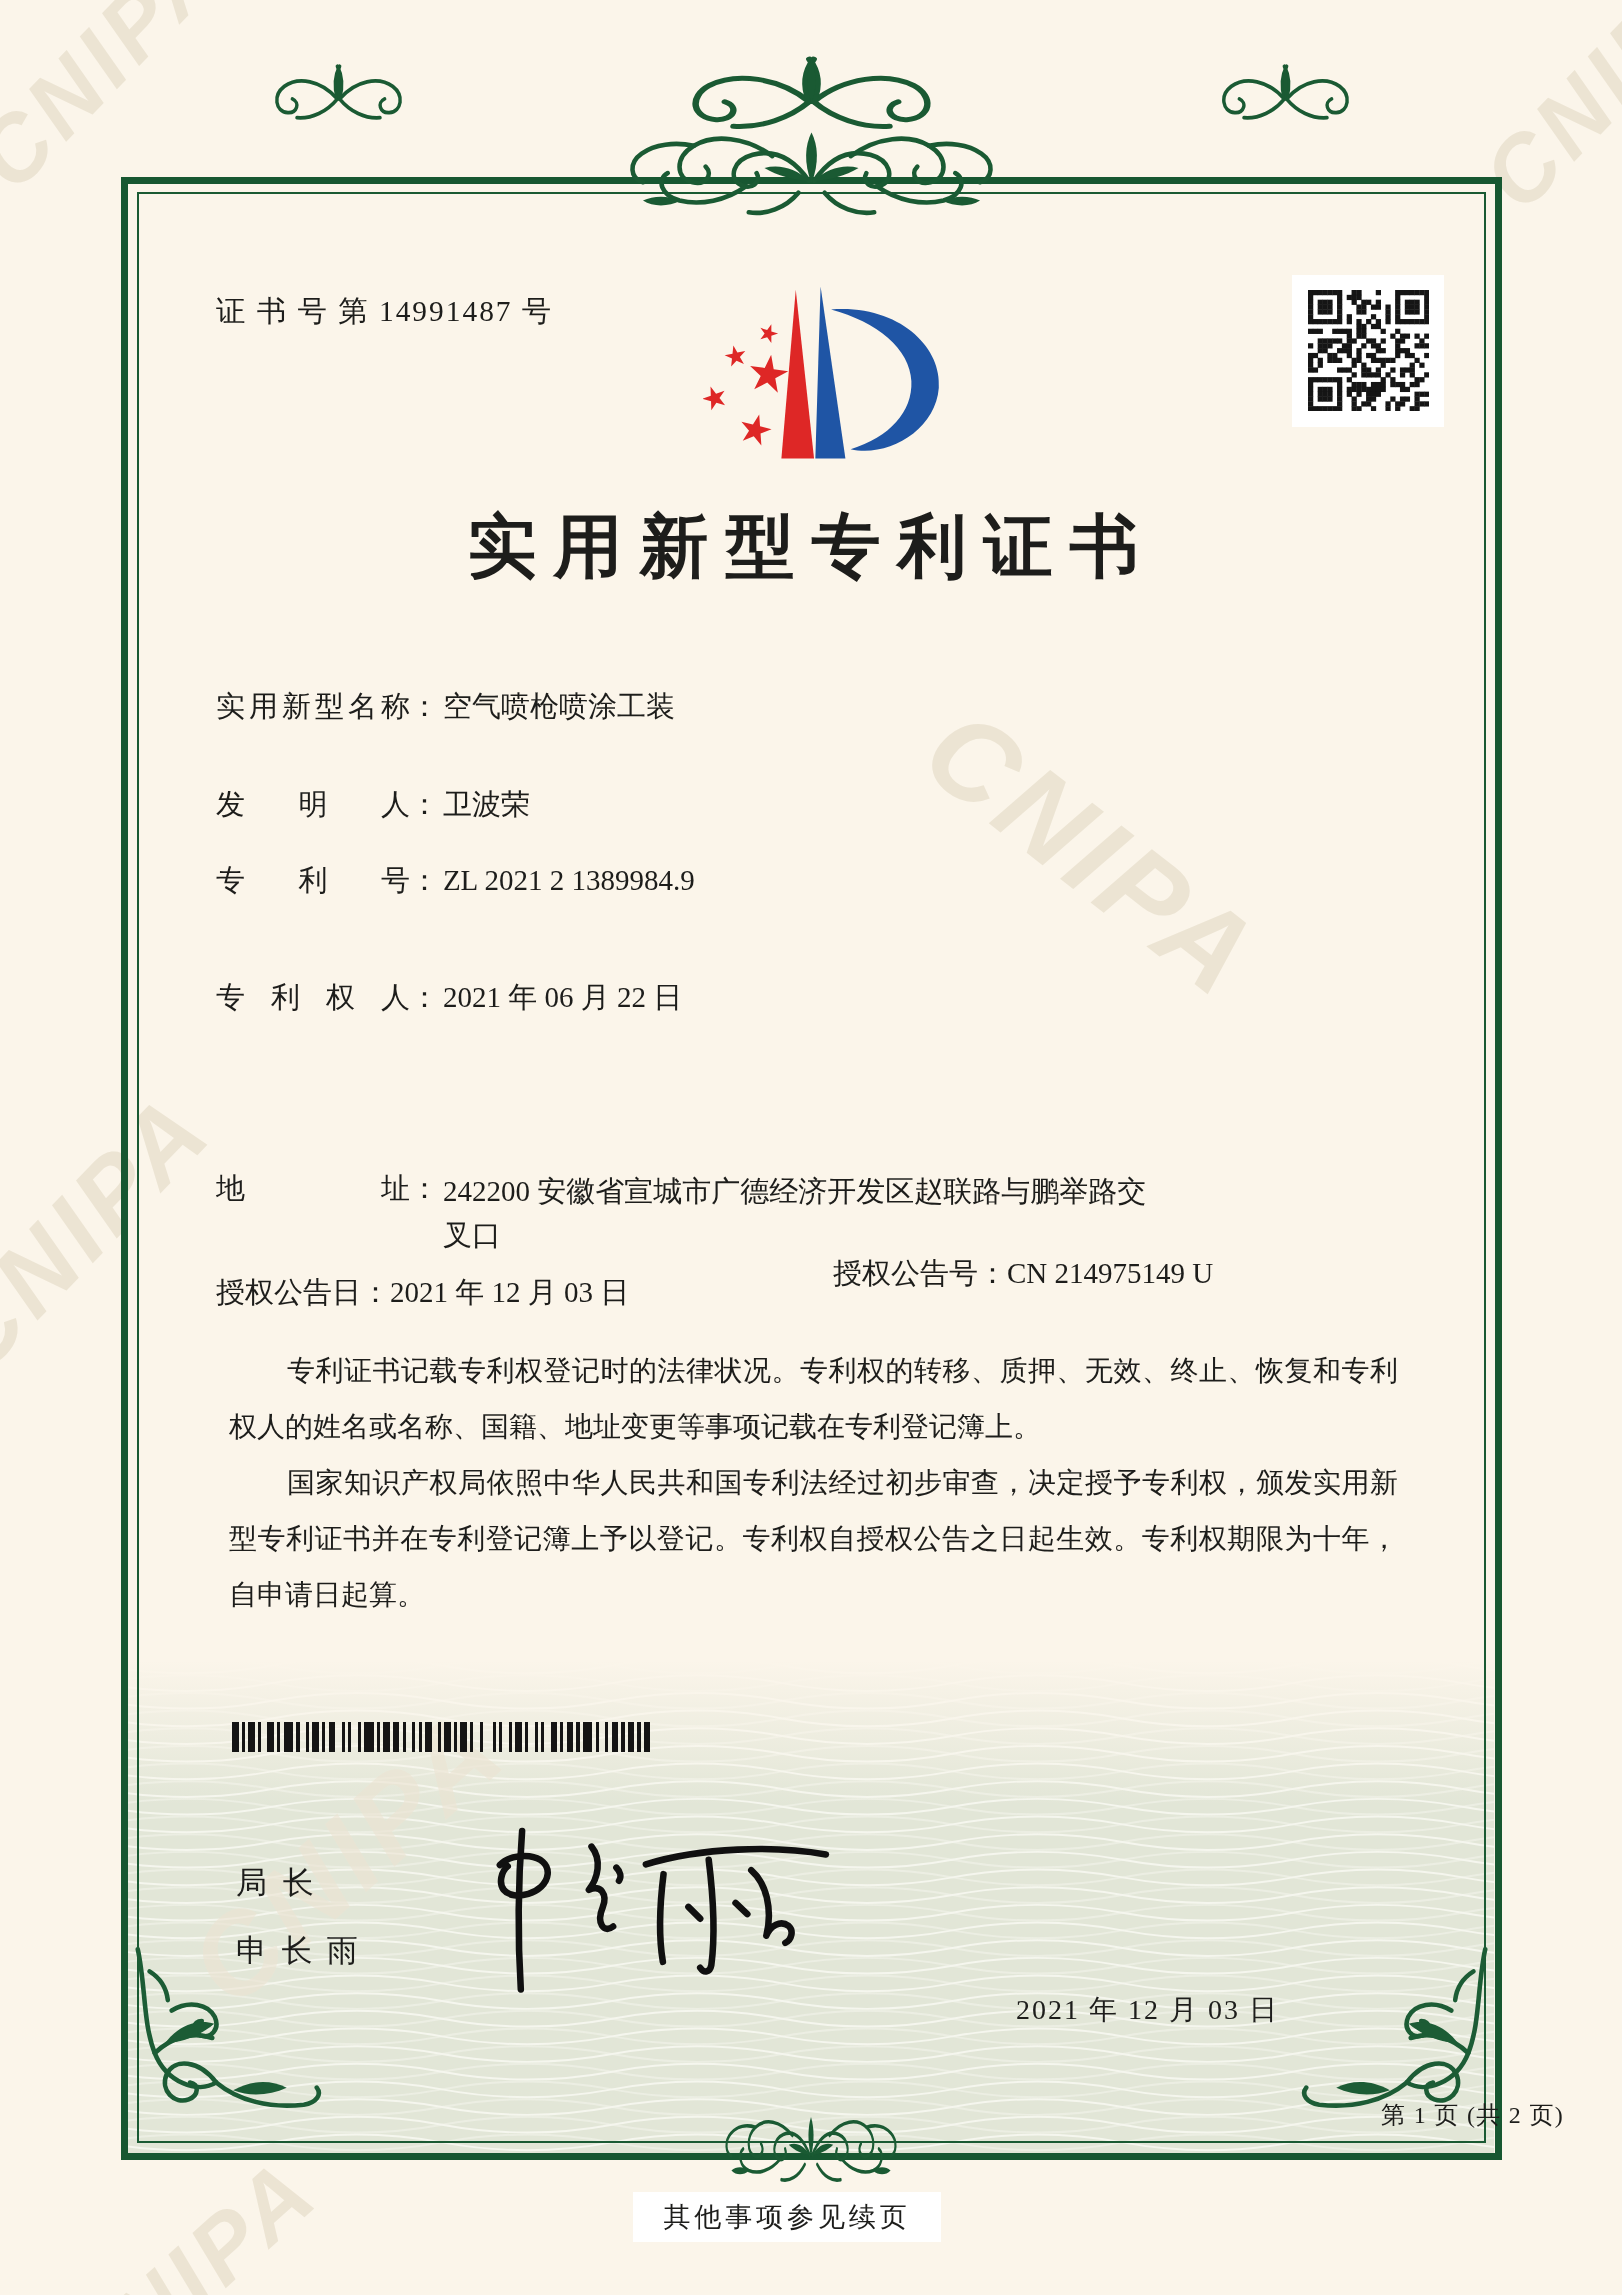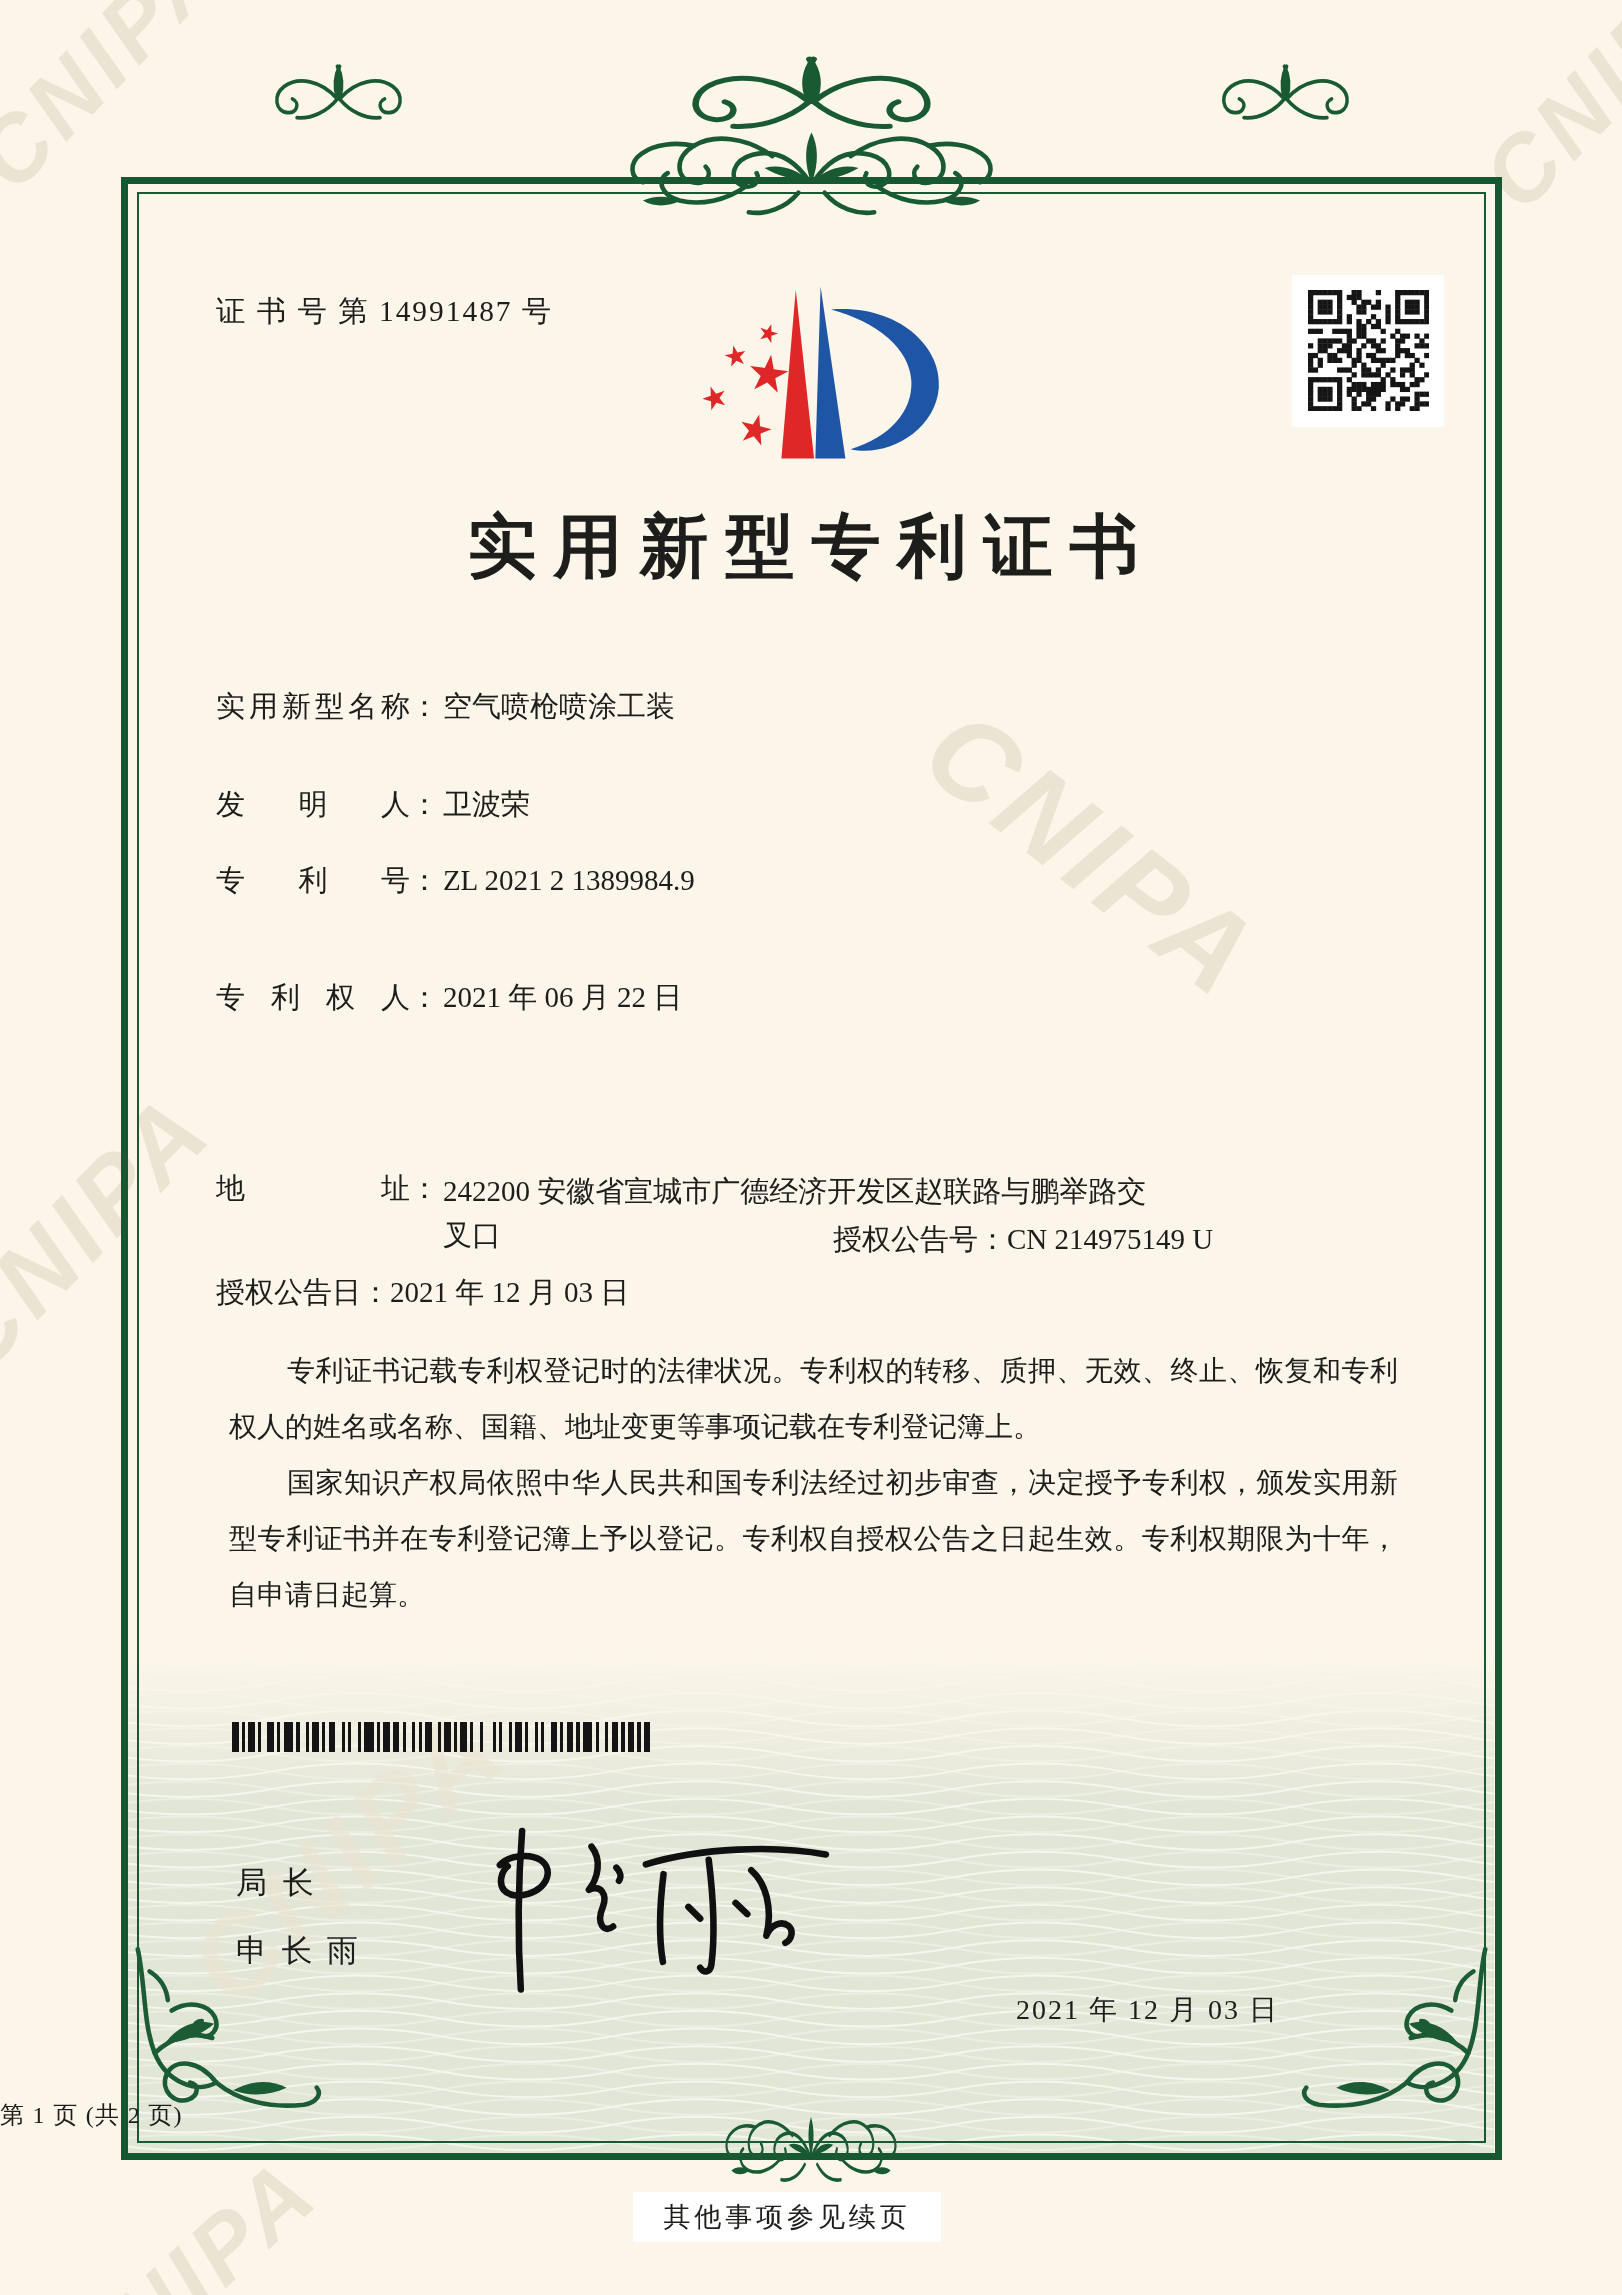--- a/index.html
+++ b/index.html
@@ -55,21 +55,21 @@
 
   
   #barcode{left:232px;top:1722px;width:422px;height:30px;font-size:0;z-index:4;white-space:nowrap;}
 
   
   #signer-title{left:236px;top:1862px;font-size:31px;letter-spacing:15.7px;z-index:4;}
   #signer-name{left:236px;top:1930px;font-size:31px;letter-spacing:14.4px;z-index:4;}
   #signature{left:492px;top:1827px;z-index:4;}
   #issue-date{left:1016px;top:1991px;font-size:28px;letter-spacing:2px;z-index:4;}
 
-  #pageinfo{left:0;top:2099px;width:1564px;text-align:left;font-size:24px;
+  #pageinfo{left:0;top:2099px;width:1564px;text-align:right;font-size:24px;
             letter-spacing:1.3px;z-index:4;}
   #footnote{left:633px;top:2192px;width:308px;height:50px;background:#ffffff;
             text-align:center;font-size:27px;line-height:50px;letter-spacing:3.9px;z-index:4;}
 </style>
 </head>
 <body>
 
 <div id="page">
 
   <svg width="0" height="0" style="position:absolute" aria-hidden="true">
@@ -548,21 +548,21 @@
   <div class="abs frow" style="top:978px">
     <span class="f-label">专利权人</span><span>：</span><span class="f-value">2021 年 06 月 22 日</span>
   </div>
   <div class="abs frow" style="top:1169px">
     <span class="f-label">地址</span><span>：</span><span class="f-value addrv"><span>242200 安徽省宣城市广德经济开发区赵联路与鹏举路交</span><br><span>叉口</span></span>
   </div>
 
   <div class="abs authrow" style="left:216px;top:1273px">
     <span>授权公告日</span><span>：</span><span>2021 年 12 月 03 日</span>
   </div>
-  <div class="abs authrow" style="left:833px;top:1220px">
+  <div class="abs authrow" style="left:833px;top:1254px">
     <span>授权公告号</span><span>：</span><span>CN 214975149 U</span>
   </div>
 
   <div class="abs" id="bodytext">
     <p>专利证书记载专利权登记时的法律状况。专利权的转移、质押、无效、终止、恢复和专利权人的姓名或名称、国籍、地址变更等事项记载在专利登记簿上。</p>
     <p>国家知识产权局依照中华人民共和国专利法经过初步审查，决定授予专利权，颁发实用新型专利证书并在专利登记簿上予以登记。专利权自授权公告之日起生效。专利权期限为十年，自申请日起算。</p>
   </div>
 
   <div class="abs" id="barcode"><span style="display: inline-block; height: 30px; width: 6.5px; background: rgb(20, 20, 20);"></span><span style="display: inline-block; height: 30px; width: 3.2px; background: transparent;"></span><span style="display: inline-block; height: 30px; width: 3.2px; background: rgb(20, 20, 20);"></span><span style="display: inline-block; height: 30px; width: 3.2px; background: transparent;"></span><span style="display: inline-block; height: 30px; width: 6.5px; background: rgb(20, 20, 20);"></span><span style="display: inline-block; height: 30px; width: 3.2px; background: transparent;"></span><span style="display: inline-block; height: 30px; width: 3.2px; background: rgb(20, 20, 20);"></span><span style="display: inline-block; height: 30px; width: 6.5px; background: transparent;"></span><span style="display: inline-block; height: 30px; width: 6.5px; background: rgb(20, 20, 20);"></span><span style="display: inline-block; height: 30px; width: 3.2px; background: transparent;"></span><span style="display: inline-block; height: 30px; width: 3.2px; background: rgb(20, 20, 20);"></span><span style="display: inline-block; height: 30px; width: 3.2px; background: transparent;"></span><span style="display: inline-block; height: 30px; width: 9.7px; background: rgb(20, 20, 20);"></span><span style="display: inline-block; height: 30px; width: 3.2px; background: transparent;"></span><span style="display: inline-block; height: 30px; width: 3.2px; background: rgb(20, 20, 20);"></span><span style="display: inline-block; height: 30px; width: 6.5px; background: transparent;"></span><span style="display: inline-block; height: 30px; width: 3.2px; background: rgb(20, 20, 20);"></span><span style="display: inline-block; height: 30px; width: 3.2px; background: transparent;"></span><span style="display: inline-block; height: 30px; width: 6.5px; background: rgb(20, 20, 20);"></span><span style="display: inline-block; height: 30px; width: 3.2px; background: transparent;"></span><span style="display: inline-block; height: 30px; width: 3.2px; background: rgb(20, 20, 20);"></span><span style="display: inline-block; height: 30px; width: 3.2px; background: transparent;"></span><span style="display: inline-block; height: 30px; width: 6.5px; background: rgb(20, 20, 20);"></span><span style="display: inline-block; height: 30px; width: 6.5px; background: transparent;"></span><span style="display: inline-block; height: 30px; width: 3.2px; background: rgb(20, 20, 20);"></span><span style="display: inline-block; height: 30px; width: 3.2px; background: transparent;"></span><span style="display: inline-block; height: 30px; width: 3.2px; background: rgb(20, 20, 20);"></span><span style="display: inline-block; height: 30px; width: 6.5px; background: transparent;"></span><span style="display: inline-block; height: 30px; width: 3.2px; background: rgb(20, 20, 20);"></span><span style="display: inline-block; height: 30px; width: 3.2px; background: transparent;"></span><span style="display: inline-block; height: 30px; width: 9.7px; background: rgb(20, 20, 20);"></span><span style="display: inline-block; height: 30px; width: 3.2px; background: transparent;"></span><span style="display: inline-block; height: 30px; width: 3.2px; background: rgb(20, 20, 20);"></span><span style="display: inline-block; height: 30px; width: 3.2px; background: transparent;"></span><span style="display: inline-block; height: 30px; width: 6.5px; background: rgb(20, 20, 20);"></span><span style="display: inline-block; height: 30px; width: 3.2px; background: transparent;"></span><span style="display: inline-block; height: 30px; width: 6.5px; background: rgb(20, 20, 20);"></span><span style="display: inline-block; height: 30px; width: 3.2px; background: transparent;"></span><span style="display: inline-block; height: 30px; width: 3.2px; background: rgb(20, 20, 20);"></span><span style="display: inline-block; height: 30px; width: 6.5px; background: transparent;"></span><span style="display: inline-block; height: 30px; width: 3.2px; background: rgb(20, 20, 20);"></span><span style="display: inline-block; height: 30px; width: 3.2px; background: transparent;"></span><span style="display: inline-block; height: 30px; width: 3.2px; background: rgb(20, 20, 20);"></span><span style="display: inline-block; height: 30px; width: 3.2px; background: transparent;"></span><span style="display: inline-block; height: 30px; width: 6.5px; background: rgb(20, 20, 20);"></span><span style="display: inline-block; height: 30px; width: 6.5px; background: transparent;"></span><span style="display: inline-block; height: 30px; width: 3.2px; background: rgb(20, 20, 20);"></span><span style="display: inline-block; height: 30px; width: 3.2px; background: transparent;"></span><span style="display: inline-block; height: 30px; width: 6.5px; background: rgb(20, 20, 20);"></span><span style="display: inline-block; height: 30px; width: 3.2px; background: transparent;"></span><span style="display: inline-block; height: 30px; width: 3.2px; background: rgb(20, 20, 20);"></span><span style="display: inline-block; height: 30px; width: 3.2px; background: transparent;"></span><span style="display: inline-block; height: 30px; width: 6.5px; background: rgb(20, 20, 20);"></span><span style="display: inline-block; height: 30px; width: 3.2px; background: transparent;"></span><span style="display: inline-block; height: 30px; width: 3.2px; background: rgb(20, 20, 20);"></span><span style="display: inline-block; height: 30px; width: 6.5px; background: transparent;"></span><span style="display: inline-block; height: 30px; width: 3.2px; background: rgb(20, 20, 20);"></span><span style="display: inline-block; height: 30px; width: 9.7px; background: transparent;"></span><span style="display: inline-block; height: 30px; width: 3.2px; background: rgb(20, 20, 20);"></span><span style="display: inline-block; height: 30px; width: 3.2px; background: transparent;"></span><span style="display: inline-block; height: 30px; width: 3.2px; background: rgb(20, 20, 20);"></span><span style="display: inline-block; height: 30px; width: 6.5px; background: transparent;"></span><span style="display: inline-block; height: 30px; width: 3.2px; background: rgb(20, 20, 20);"></span><span style="display: inline-block; height: 30px; width: 3.2px; background: transparent;"></span><span style="display: inline-block; height: 30px; width: 6.5px; background: rgb(20, 20, 20);"></span><span style="display: inline-block; height: 30px; width: 3.2px; background: transparent;"></span><span style="display: inline-block; height: 30px; width: 3.2px; background: rgb(20, 20, 20);"></span><span style="display: inline-block; height: 30px; width: 6.5px; background: transparent;"></span><span style="display: inline-block; height: 30px; width: 3.2px; background: rgb(20, 20, 20);"></span><span style="display: inline-block; height: 30px; width: 3.2px; background: transparent;"></span><span style="display: inline-block; height: 30px; width: 3.2px; background: rgb(20, 20, 20);"></span><span style="display: inline-block; height: 30px; width: 6.5px; background: transparent;"></span><span style="display: inline-block; height: 30px; width: 6.5px; background: rgb(20, 20, 20);"></span><span style="display: inline-block; height: 30px; width: 3.2px; background: transparent;"></span><span style="display: inline-block; height: 30px; width: 3.2px; background: rgb(20, 20, 20);"></span><span style="display: inline-block; height: 30px; width: 3.2px; background: transparent;"></span><span style="display: inline-block; height: 30px; width: 6.5px; background: rgb(20, 20, 20);"></span><span style="display: inline-block; height: 30px; width: 3.2px; background: transparent;"></span><span style="display: inline-block; height: 30px; width: 3.2px; background: rgb(20, 20, 20);"></span><span style="display: inline-block; height: 30px; width: 3.2px; background: transparent;"></span><span style="display: inline-block; height: 30px; width: 9.7px; background: rgb(20, 20, 20);"></span><span style="display: inline-block; height: 30px; width: 3.2px; background: transparent;"></span><span style="display: inline-block; height: 30px; width: 3.2px; background: rgb(20, 20, 20);"></span><span style="display: inline-block; height: 30px; width: 6.5px; background: transparent;"></span><span style="display: inline-block; height: 30px; width: 3.2px; background: rgb(20, 20, 20);"></span><span style="display: inline-block; height: 30px; width: 3.2px; background: transparent;"></span><span style="display: inline-block; height: 30px; width: 6.5px; background: rgb(20, 20, 20);"></span><span style="display: inline-block; height: 30px; width: 3.2px; background: transparent;"></span><span style="display: inline-block; height: 30px; width: 3.2px; background: rgb(20, 20, 20);"></span><span style="display: inline-block; height: 30px; width: 3.2px; background: transparent;"></span><span style="display: inline-block; height: 30px; width: 6.5px; background: rgb(20, 20, 20);"></span><span style="display: inline-block; height: 30px; width: 3.2px; background: transparent;"></span><span style="display: inline-block; height: 30px; width: 3.2px; background: rgb(20, 20, 20);"></span><span style="display: inline-block; height: 30px; width: 3.2px; background: transparent;"></span><span style="display: inline-block; height: 30px; width: 6.5px; background: rgb(20, 20, 20);"></span></div>
 

